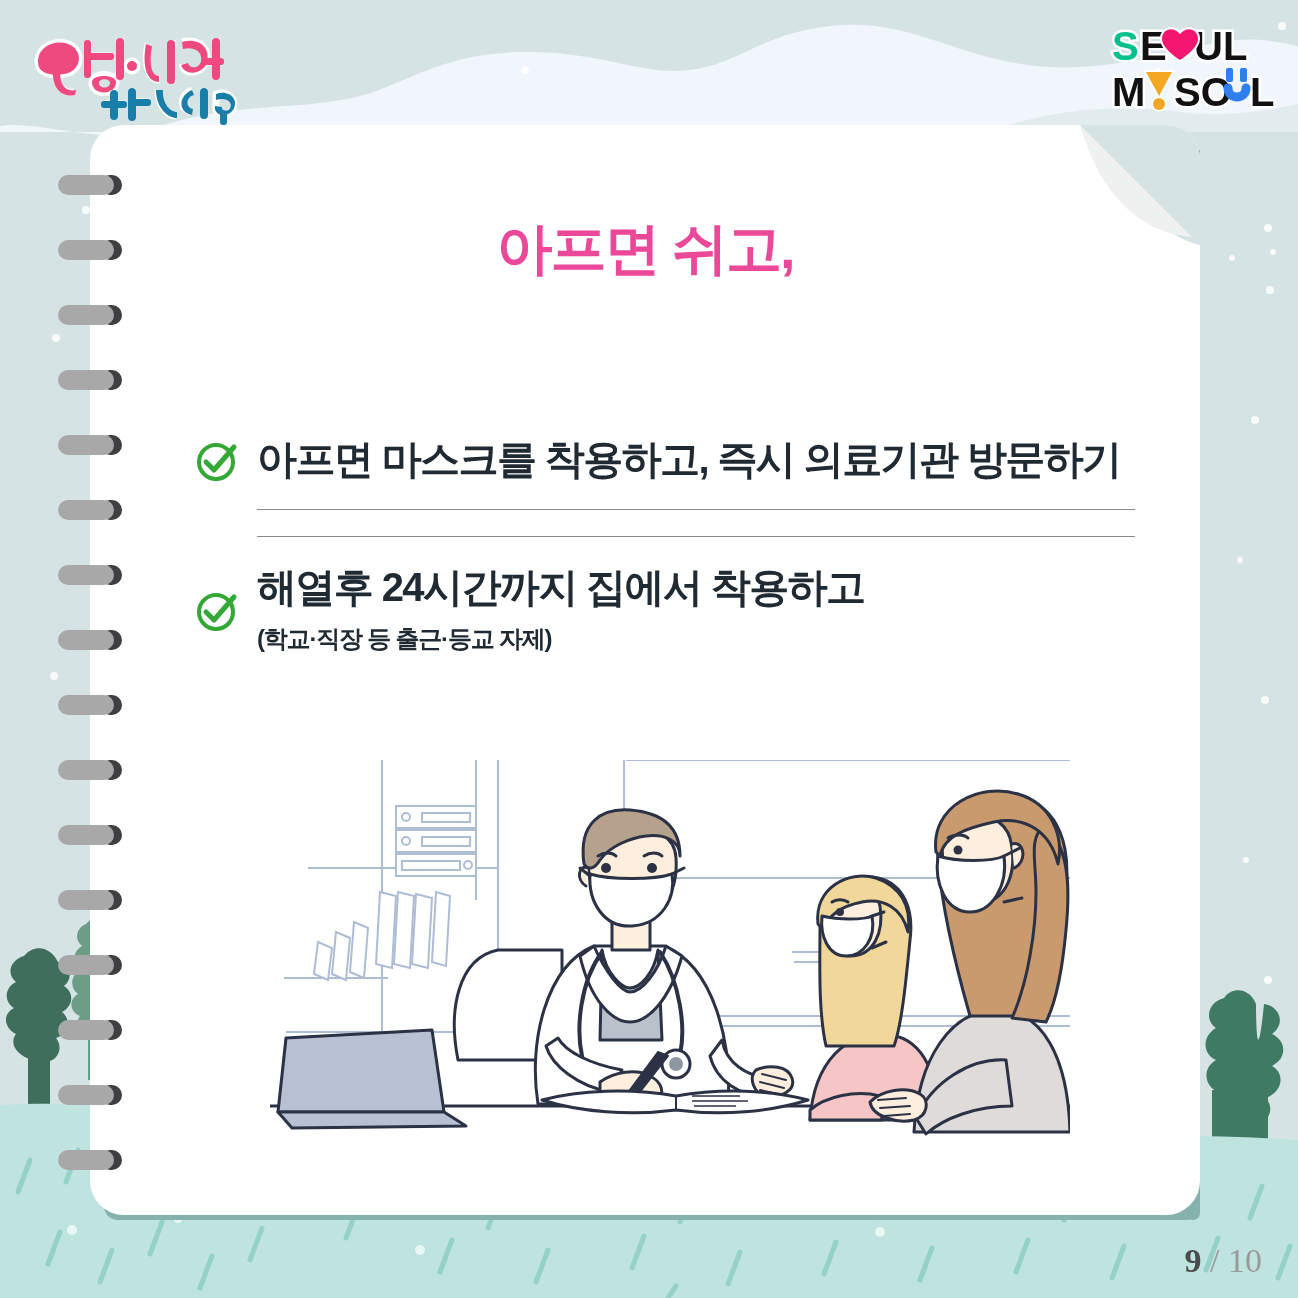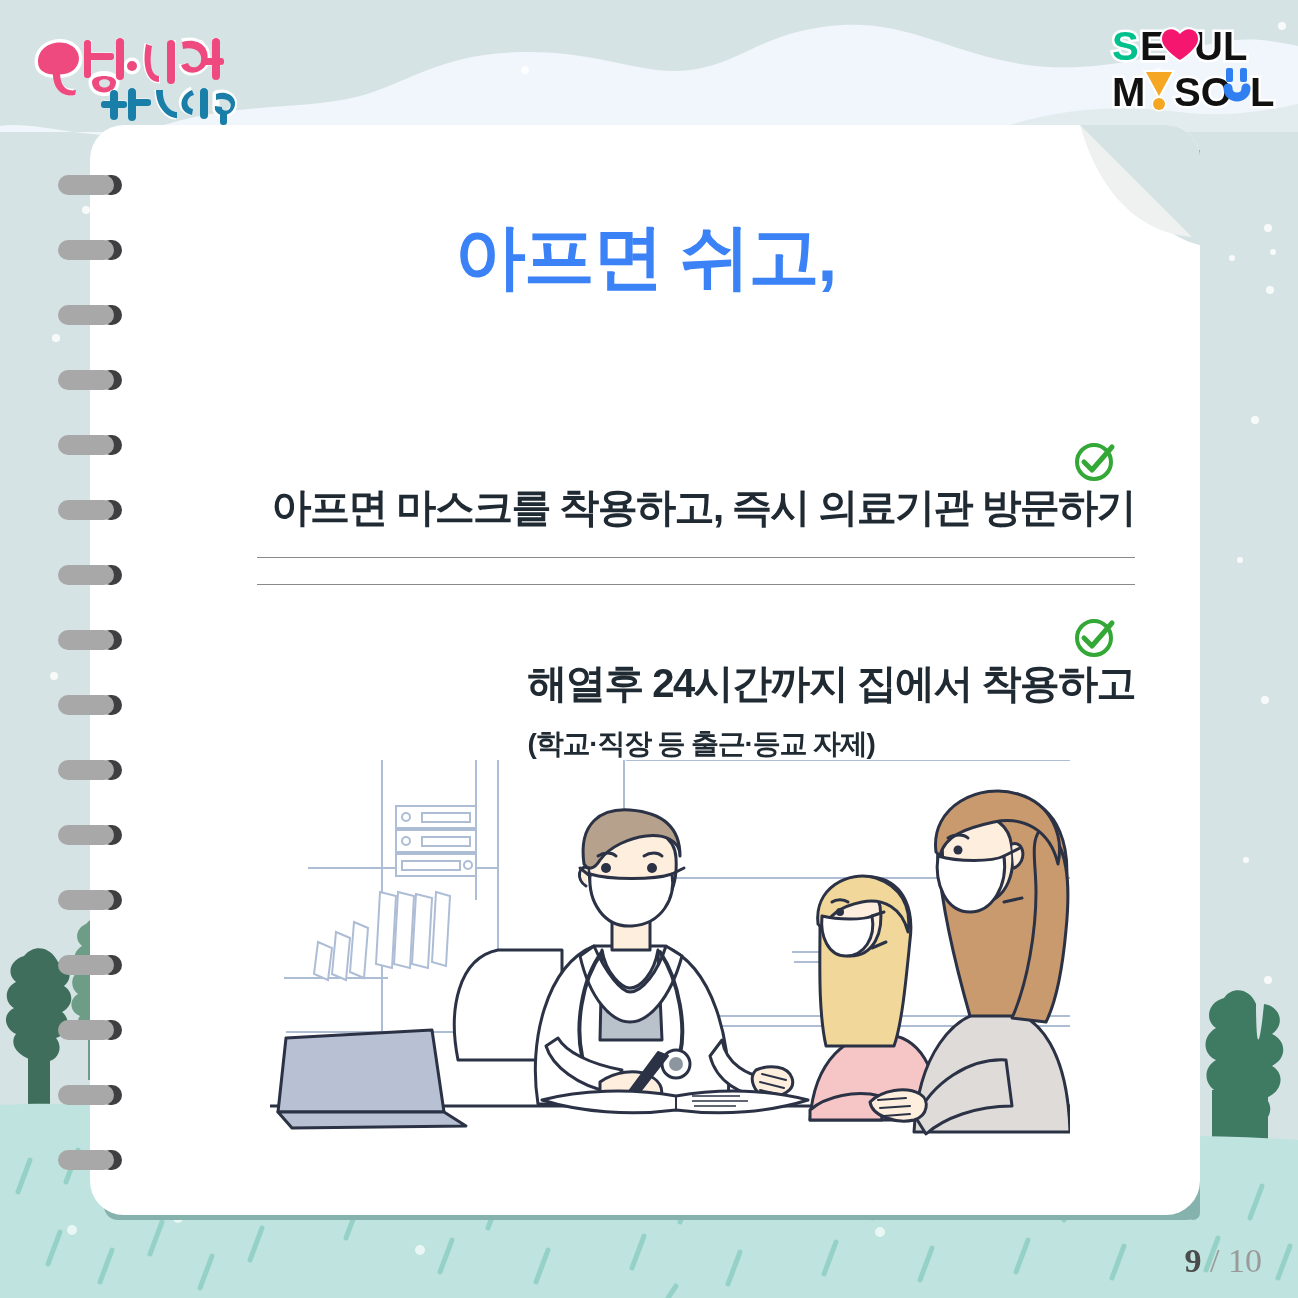--- a/index.html
+++ b/index.html
@@ -79,45 +79,45 @@
     background:#3f3f41;
     border-radius:10px;
   }
 
   
   .title-wrap {
     position:absolute; left:0; top:95px; width:1110px;
     text-align:center; z-index:5;
   }
   .title-1 {
-    font-size:71px; font-weight:bold; color:#3b82f6;
+    font-size:56px; font-weight:bold; color:#ec4899;
     letter-spacing:-2px; line-height:1.05;
   }
   .title-2 {
     font-size:96px; font-weight:bold; color:#47a1e6;
     letter-spacing:-3px; line-height:1.08; margin-top:2px;
   }
 
   
   .list {
     position:absolute; left:105px; top:310px; width:940px; z-index:5;
   }
-  .item { display:flex; align-items:flex-end;flex-direction:column; }
+  .item { display:flex; align-items:center; }
   .chk {
     flex:0 0 auto; width:44px; height:44px; margin-right:18px; margin-top:4px;
   }
   .chk svg { display:block; }
   .item-text {
     font-size:40px; font-weight:bold; color:#202a33;
     letter-spacing:-1.6px; line-height:1.2;
     white-space:nowrap;
   }
   .item-sub {
-    font-size:28px; font-weight:bold; color:#202a33;
-    letter-spacing:-1.2px; margin-top:18px; white-space:nowrap;
+    font-size:24px; font-weight:bold; color:#202a33;
+    letter-spacing:-1.2px; margin-top:12px; white-space:nowrap;
   }
   .divider {
     height:1px; background:#8a8a8a;
     margin:26px 0 26px 62px;
   }
 
   
   .illo { position:absolute; left:180px; top:635px; width:800px; height:430px; z-index:5; }
   .illo svg { display:block; }
 

